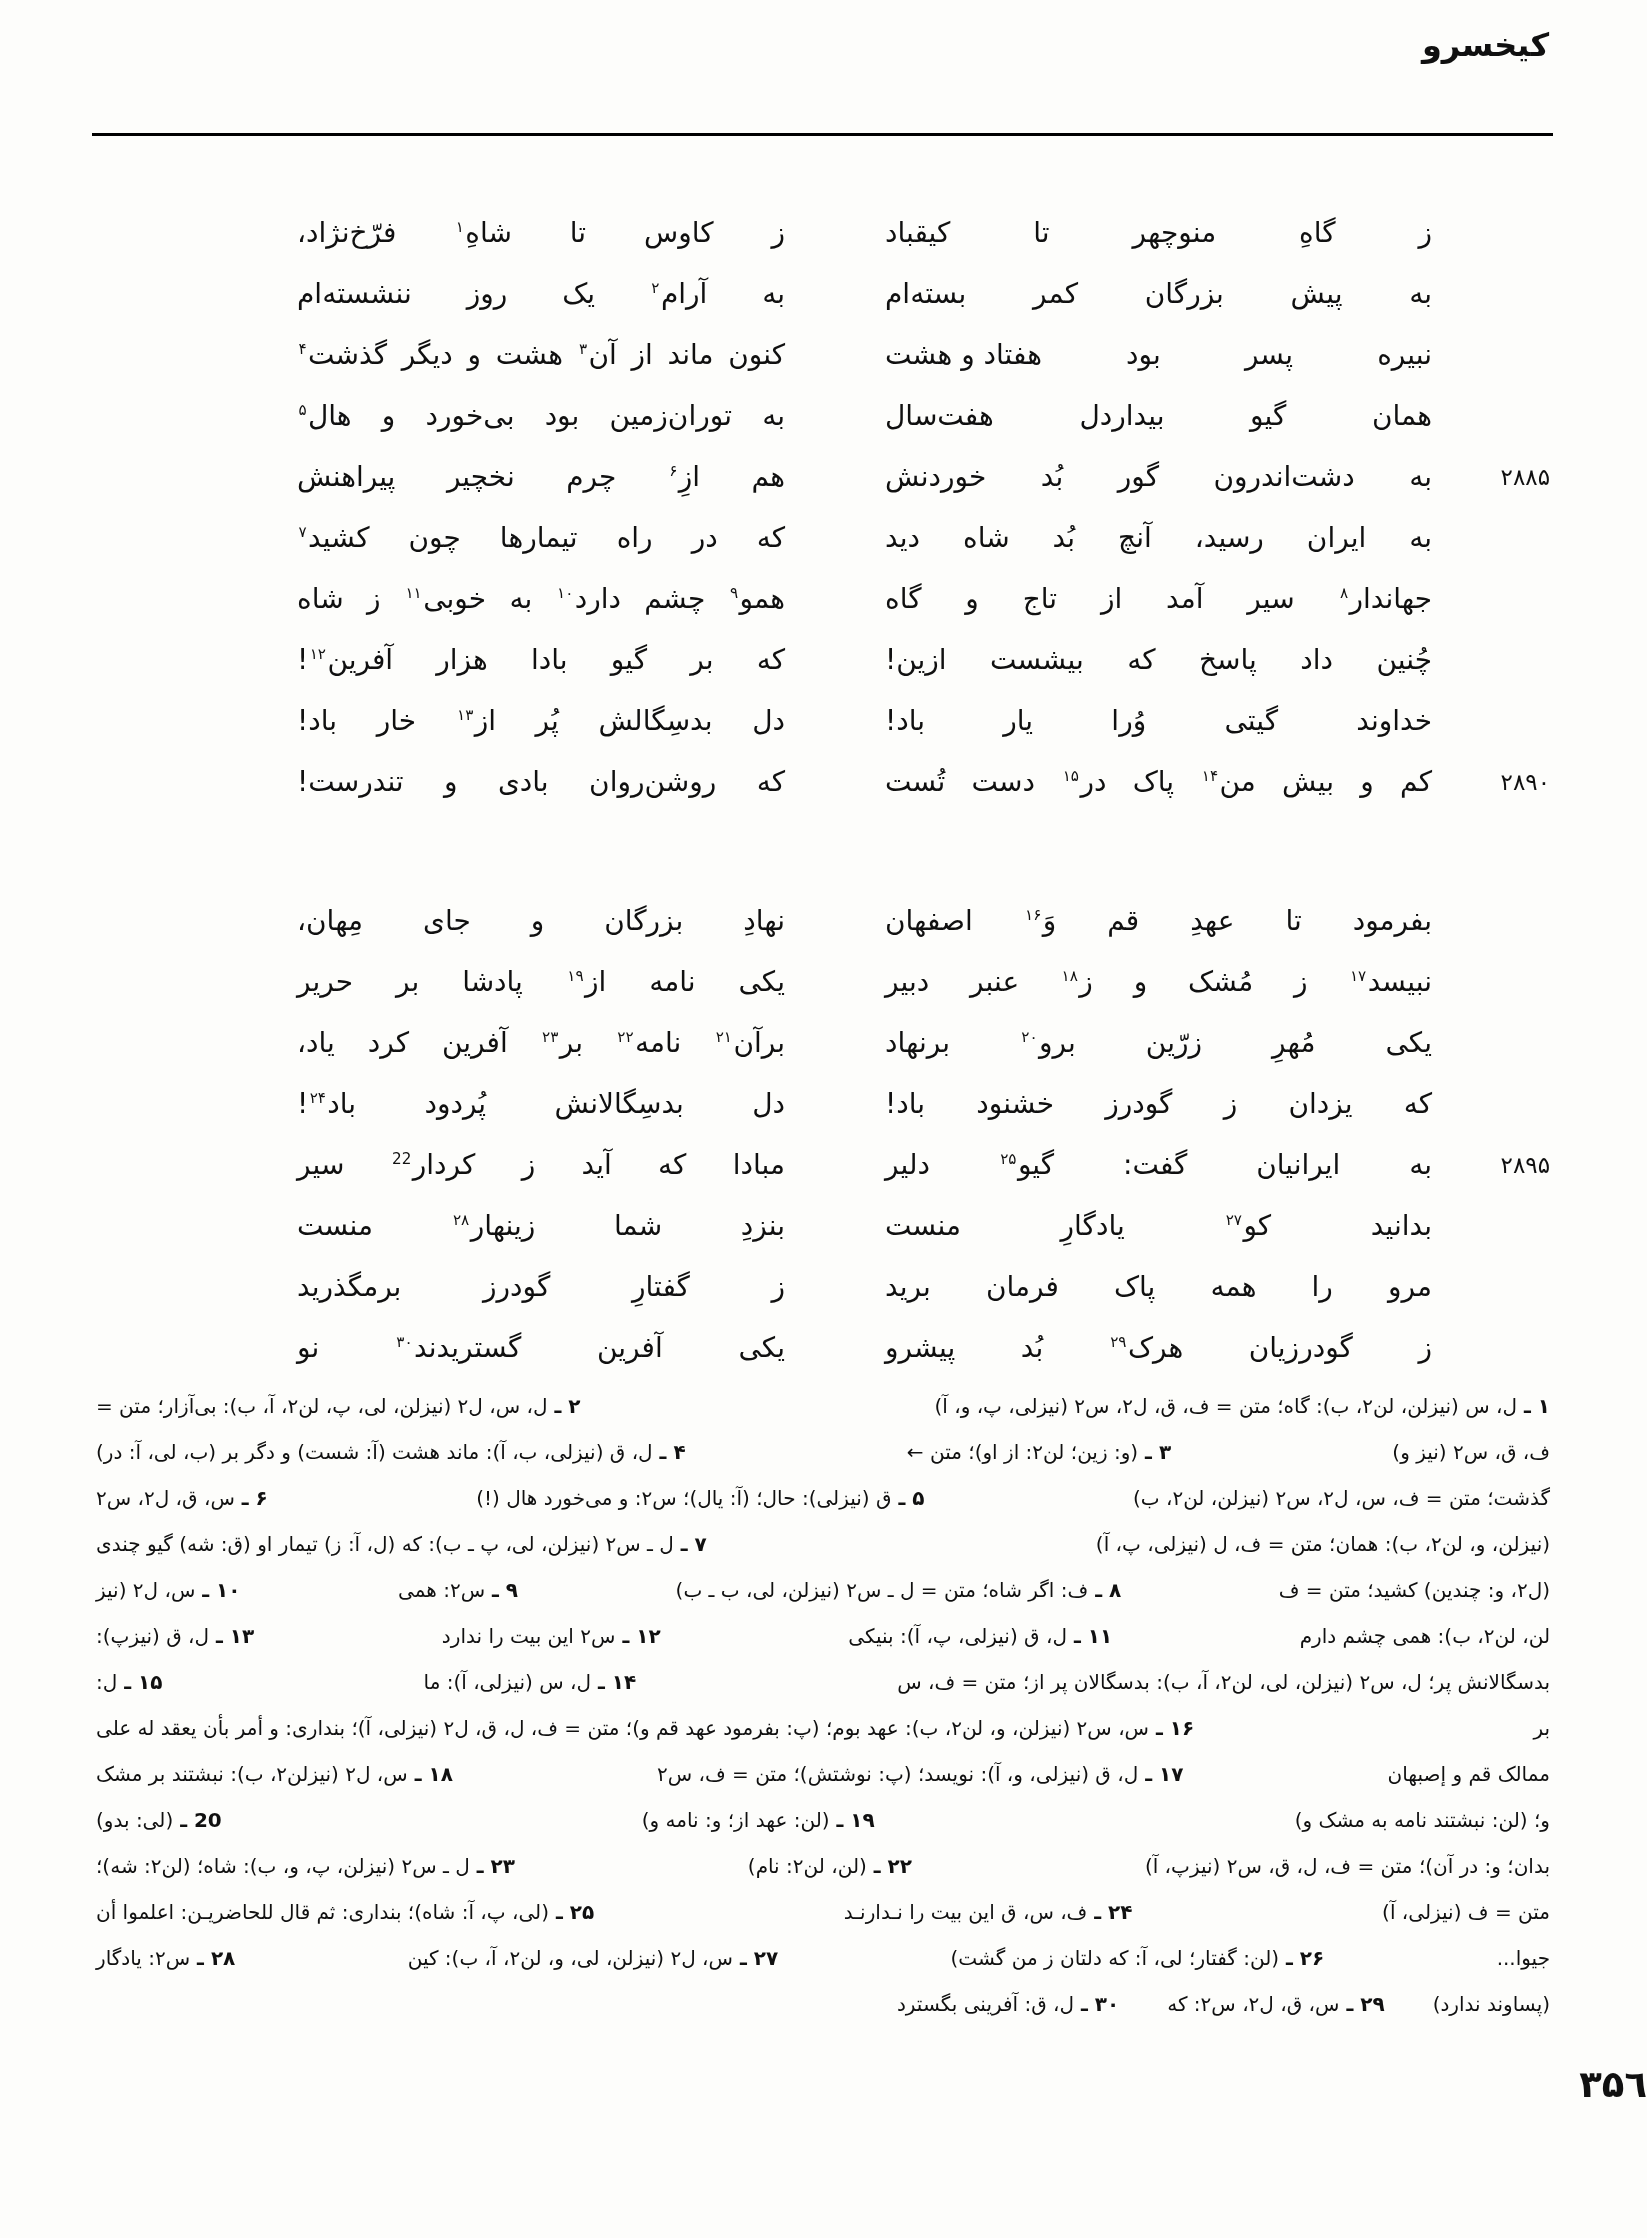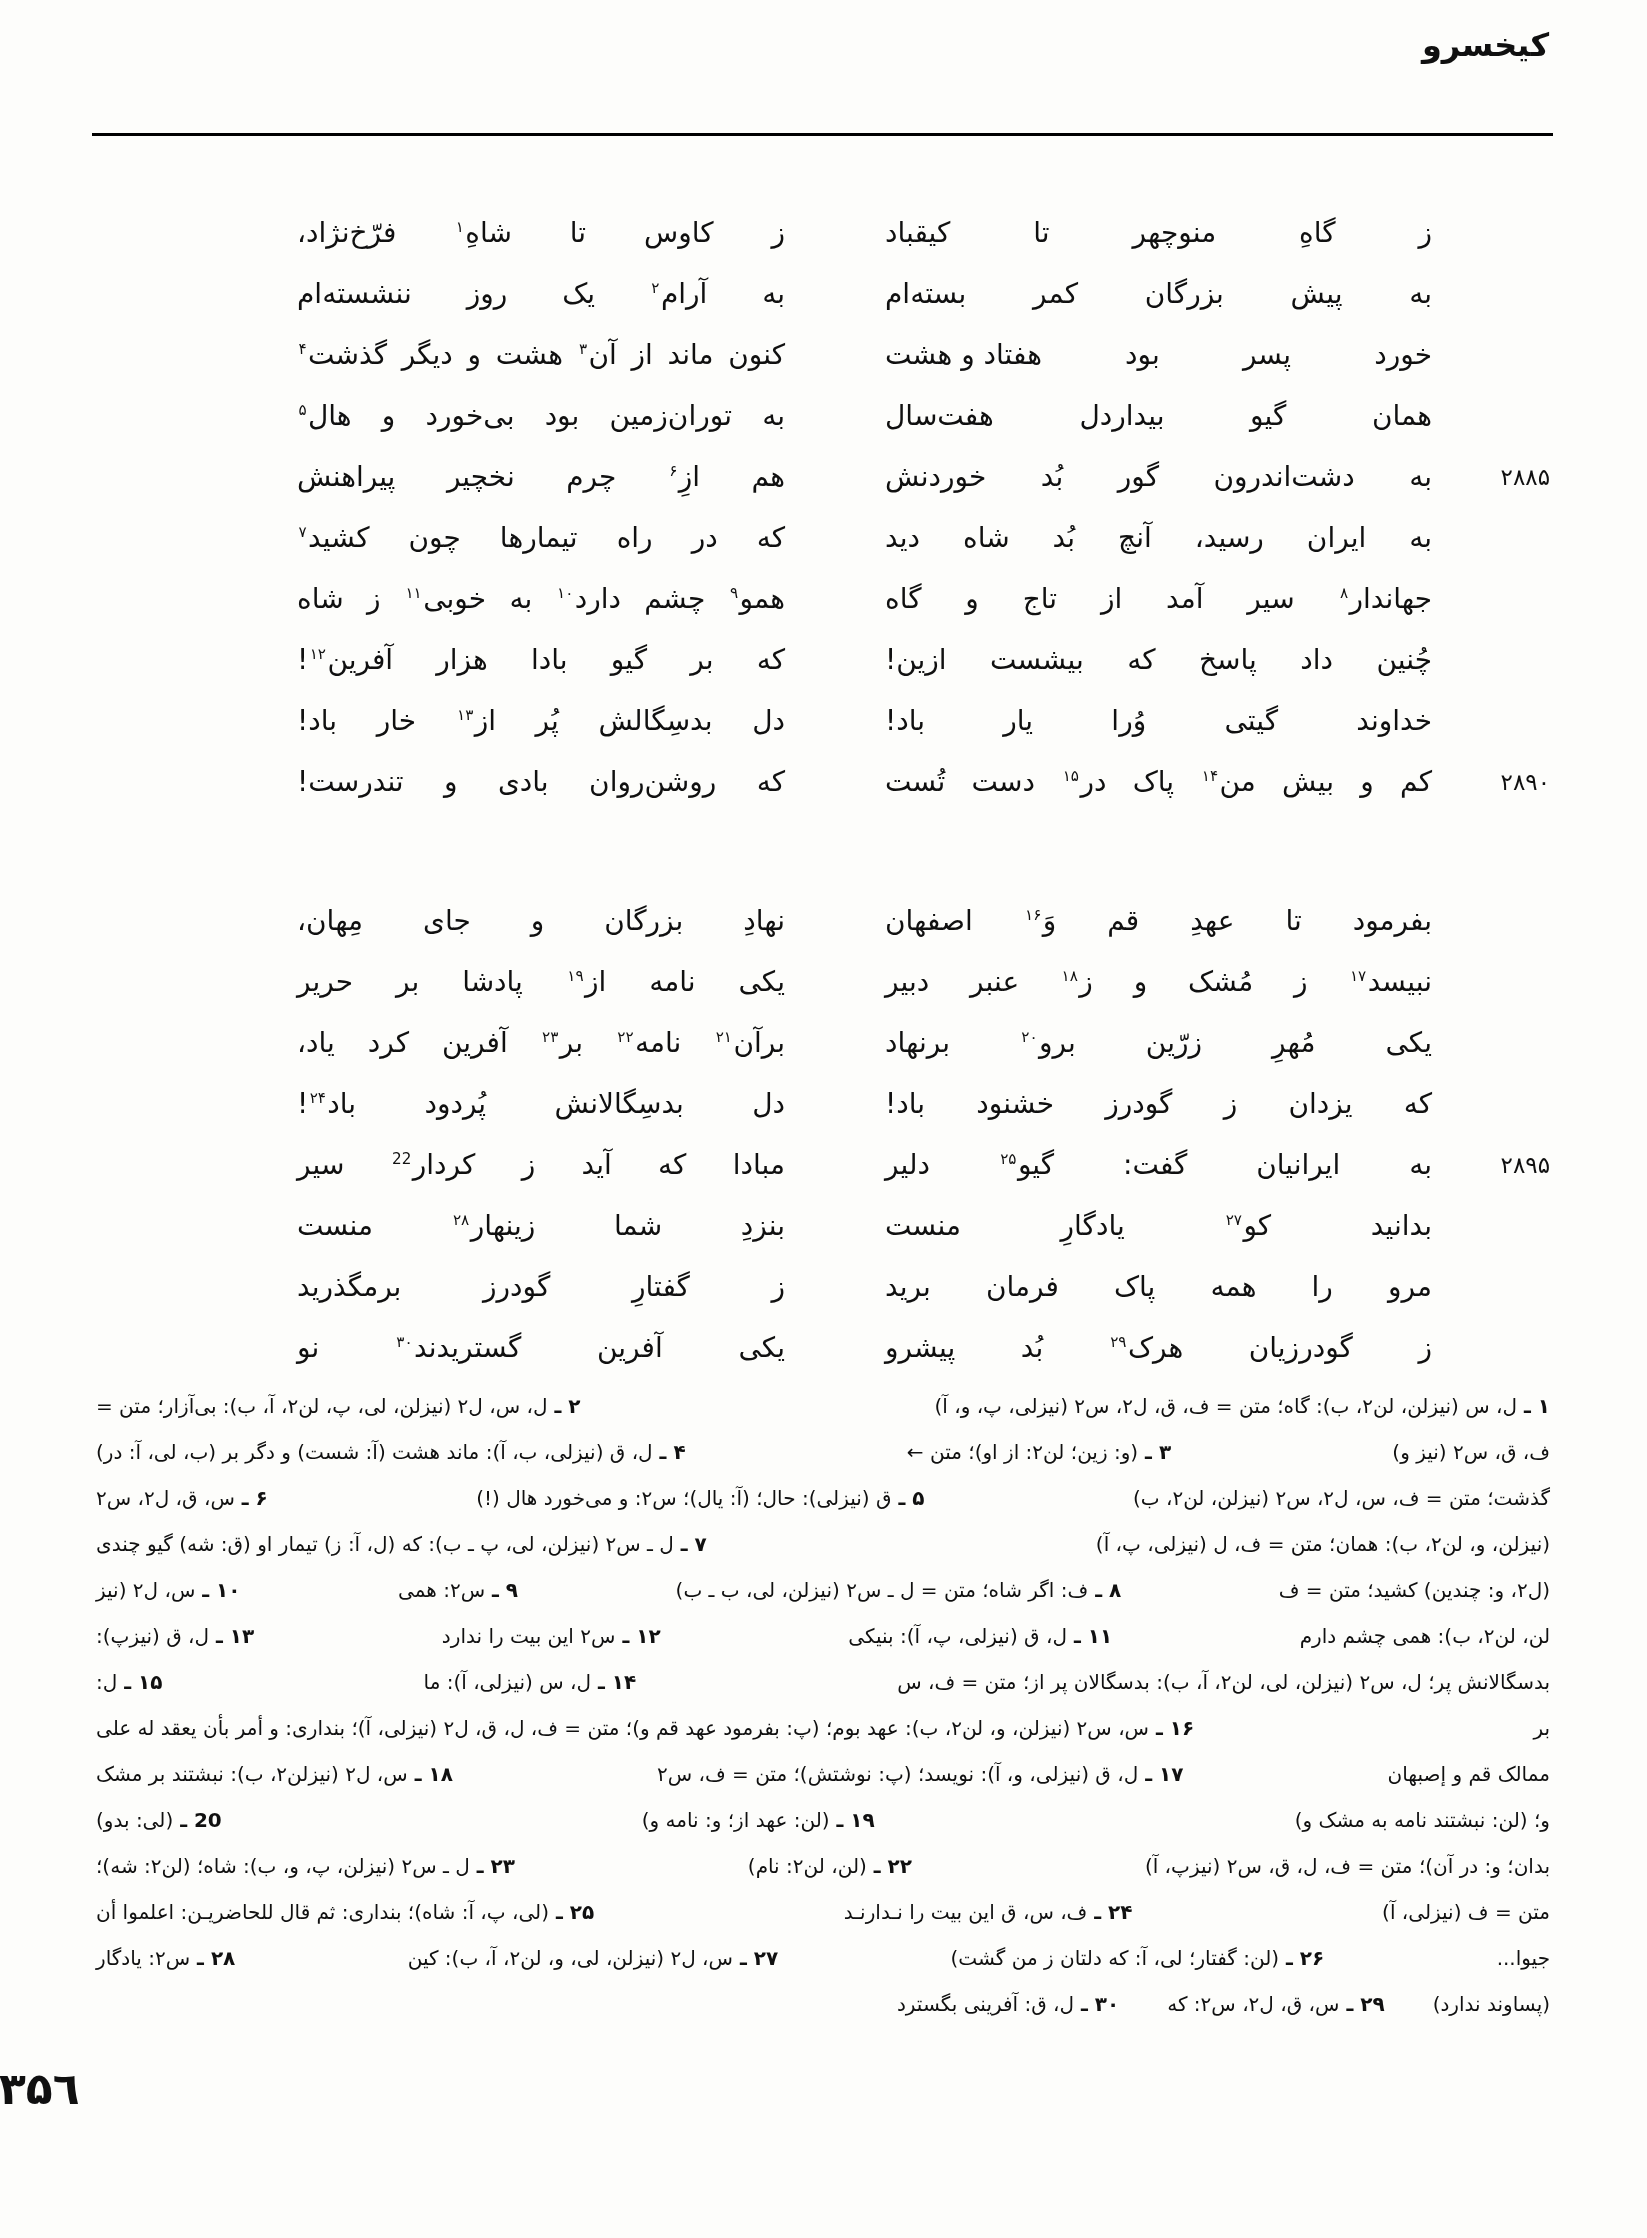--- a/index.html
+++ b/index.html
@@ -23,21 +23,21 @@
   .hemi-gap { width:100px; }
   .hemi-left { width:488px; }
   .w { display:inline-block; }
   sup { font-size:15.2px; vertical-align:super; line-height:0; padding:0 1.4px; }
 
   .footnotes { position:absolute; top:1383px; right:97px; left:97px; font-size:20px; }
   .fn-line { display:flex; justify-content:space-between; align-items:baseline; line-height:46px; height:46px; white-space:nowrap; }
   .fn-line.last { justify-content:flex-start; gap:48px; }
   .fn-seg b { font-weight:bold; }
 
-  .page-number { position:absolute; top:2063px; right:0; left:0; text-align:left; font-size:44px; font-weight:bold; }
+  .page-number { position:absolute; top:2063px; right:0; left:0; text-align:right; font-size:37px; font-weight:bold; }
 </style>
 </head>
 <body>
 
 <div class="page">
   <div class="running-head">
     <span class="title">کیخسرو</span>
   </div>
   <div class="head-rule"></div>
   <div class="poem">
@@ -74,21 +74,21 @@
             <span class="w">به</span>
             <span class="w">آرام<sup>۲</sup></span>
             <span class="w">یک</span>
             <span class="w">روز</span>
             <span class="w">ننشسته‌ام</span>
           </div>
         </div>
         <div class="verse-row">
           <div class="verse-num"></div>
           <div class="hemi hemi-right">
-            <span class="w">خورد</span>
+            <span class="w">نبیره</span>
             <span class="w">پسر</span>
             <span class="w">بود</span>
             <span class="w">هفتاد&nbsp;و&nbsp;هشت</span>
           </div>
           <div class="hemi-gap"></div>
           <div class="hemi hemi-left">
             <span class="w">کنون</span>
             <span class="w">ماند</span>
             <span class="w">از</span>
             <span class="w">آن<sup>۳</sup></span>

